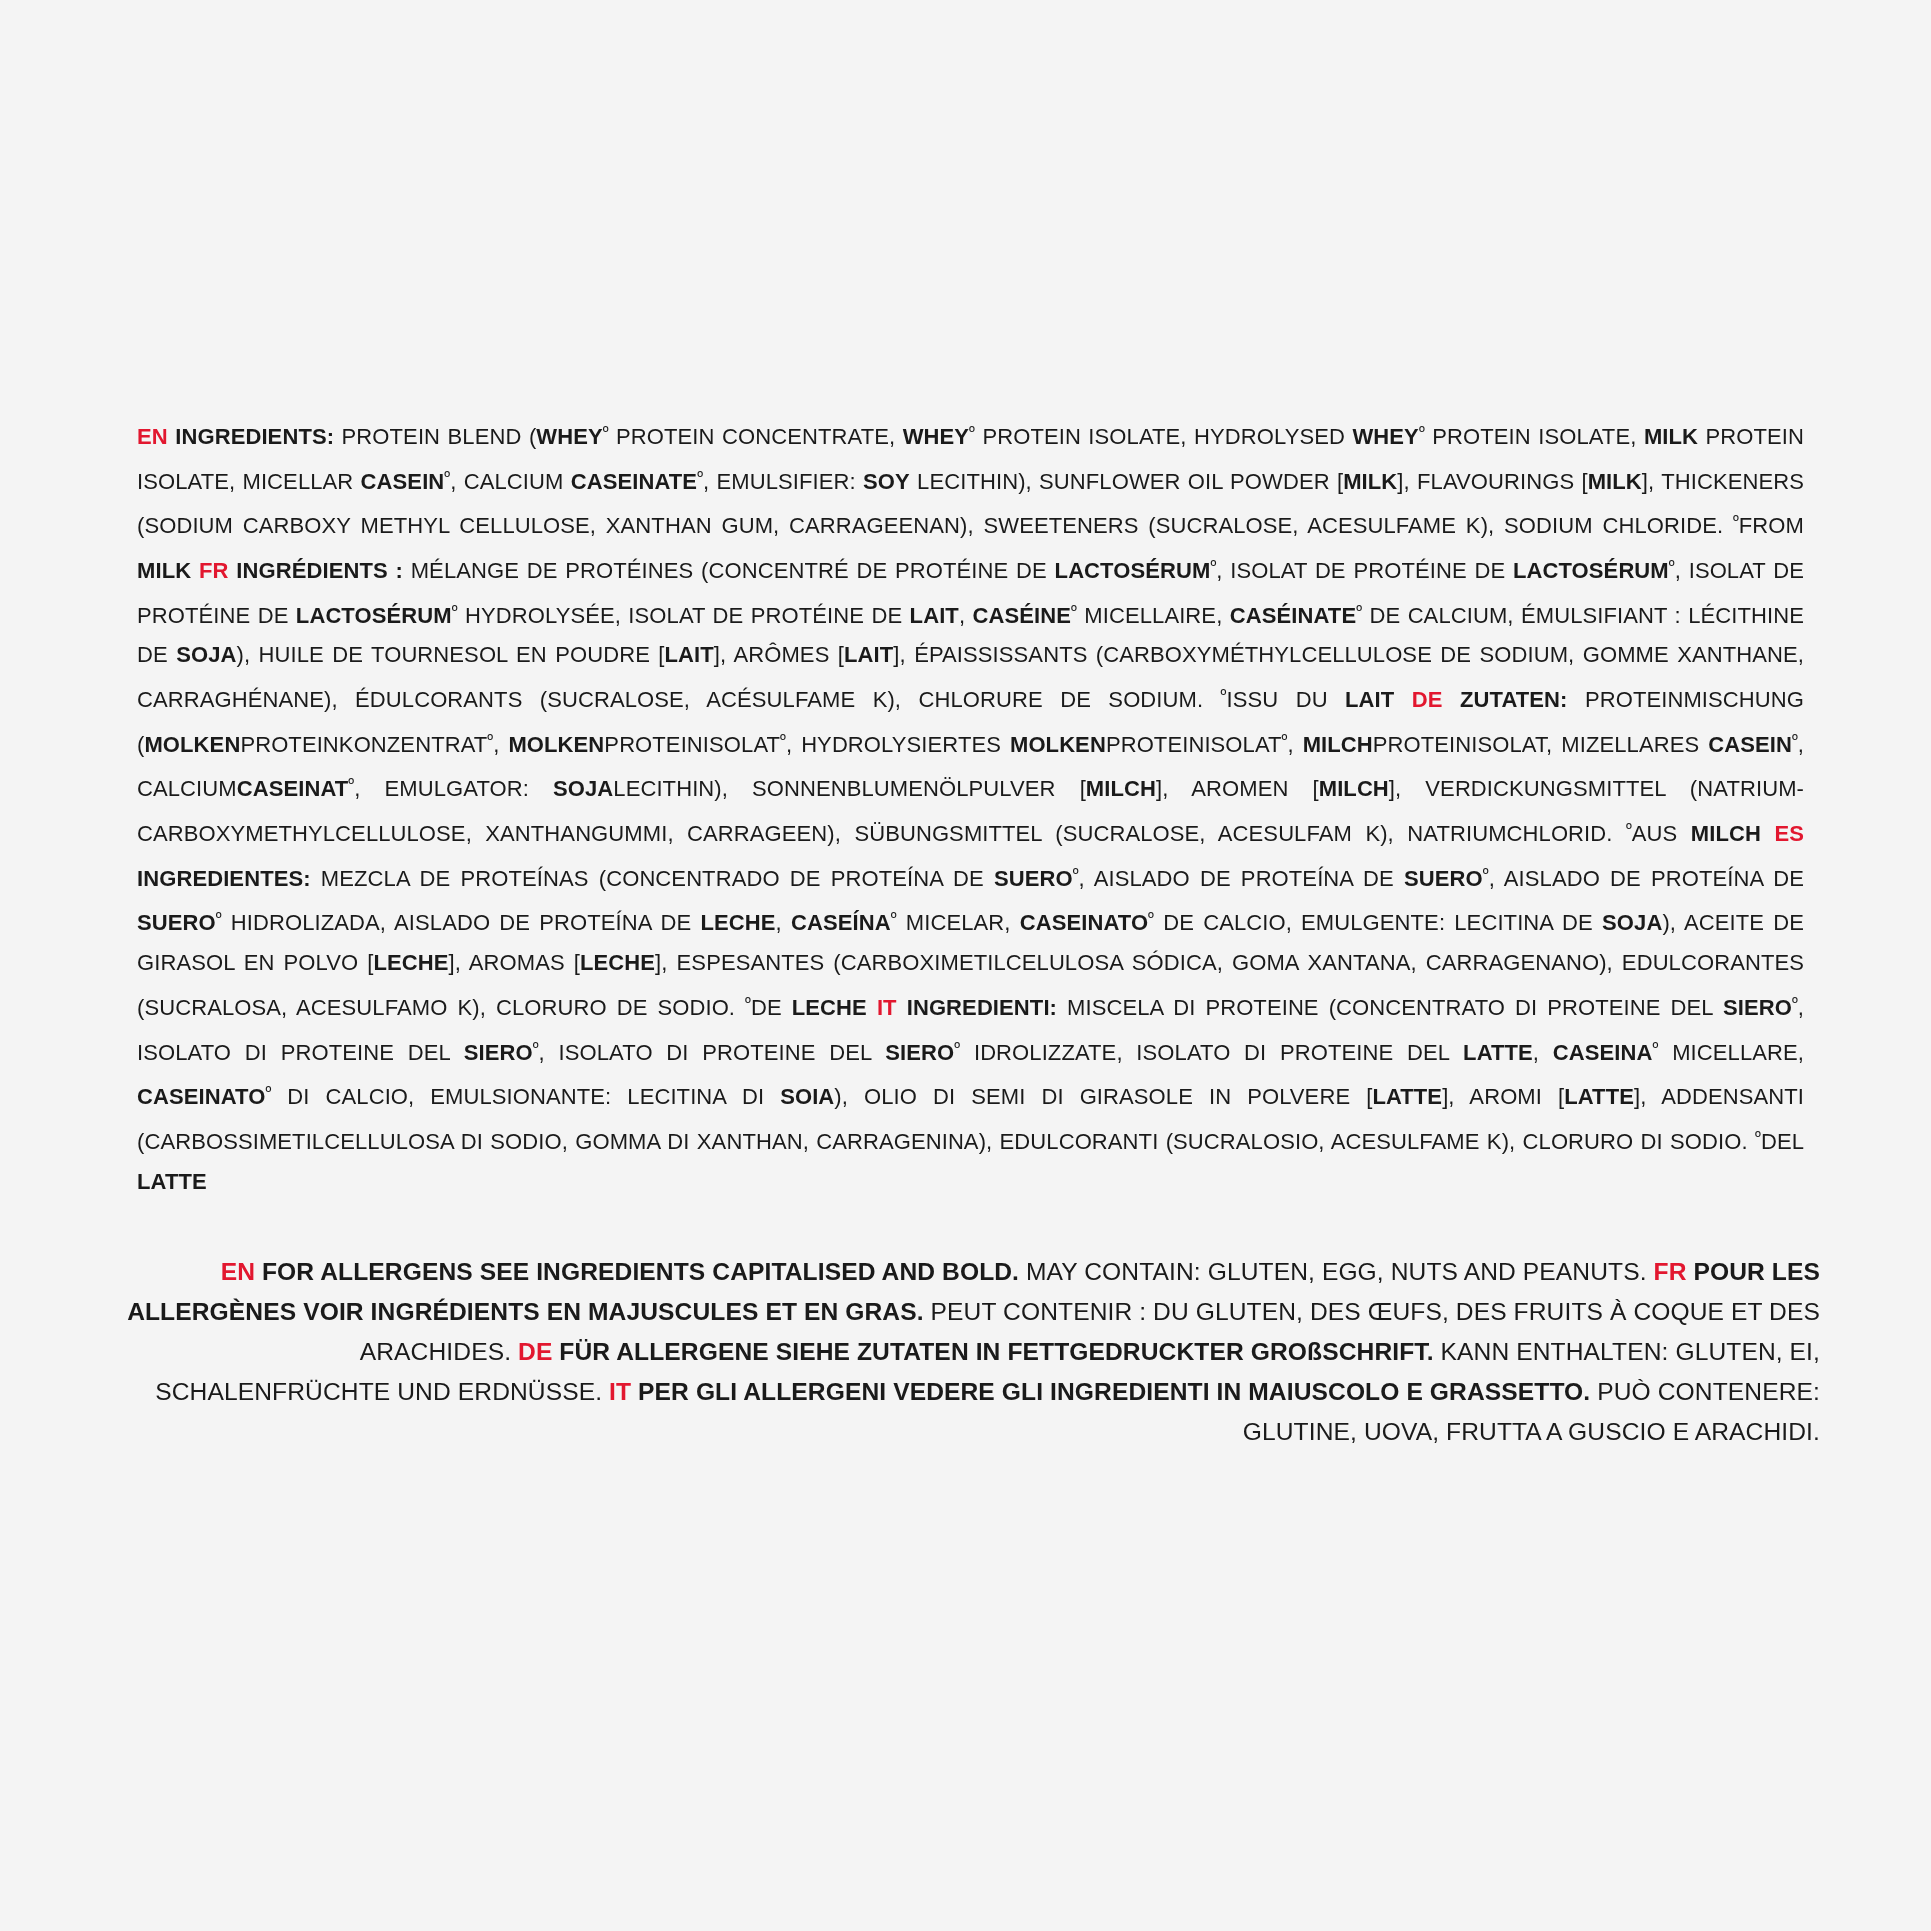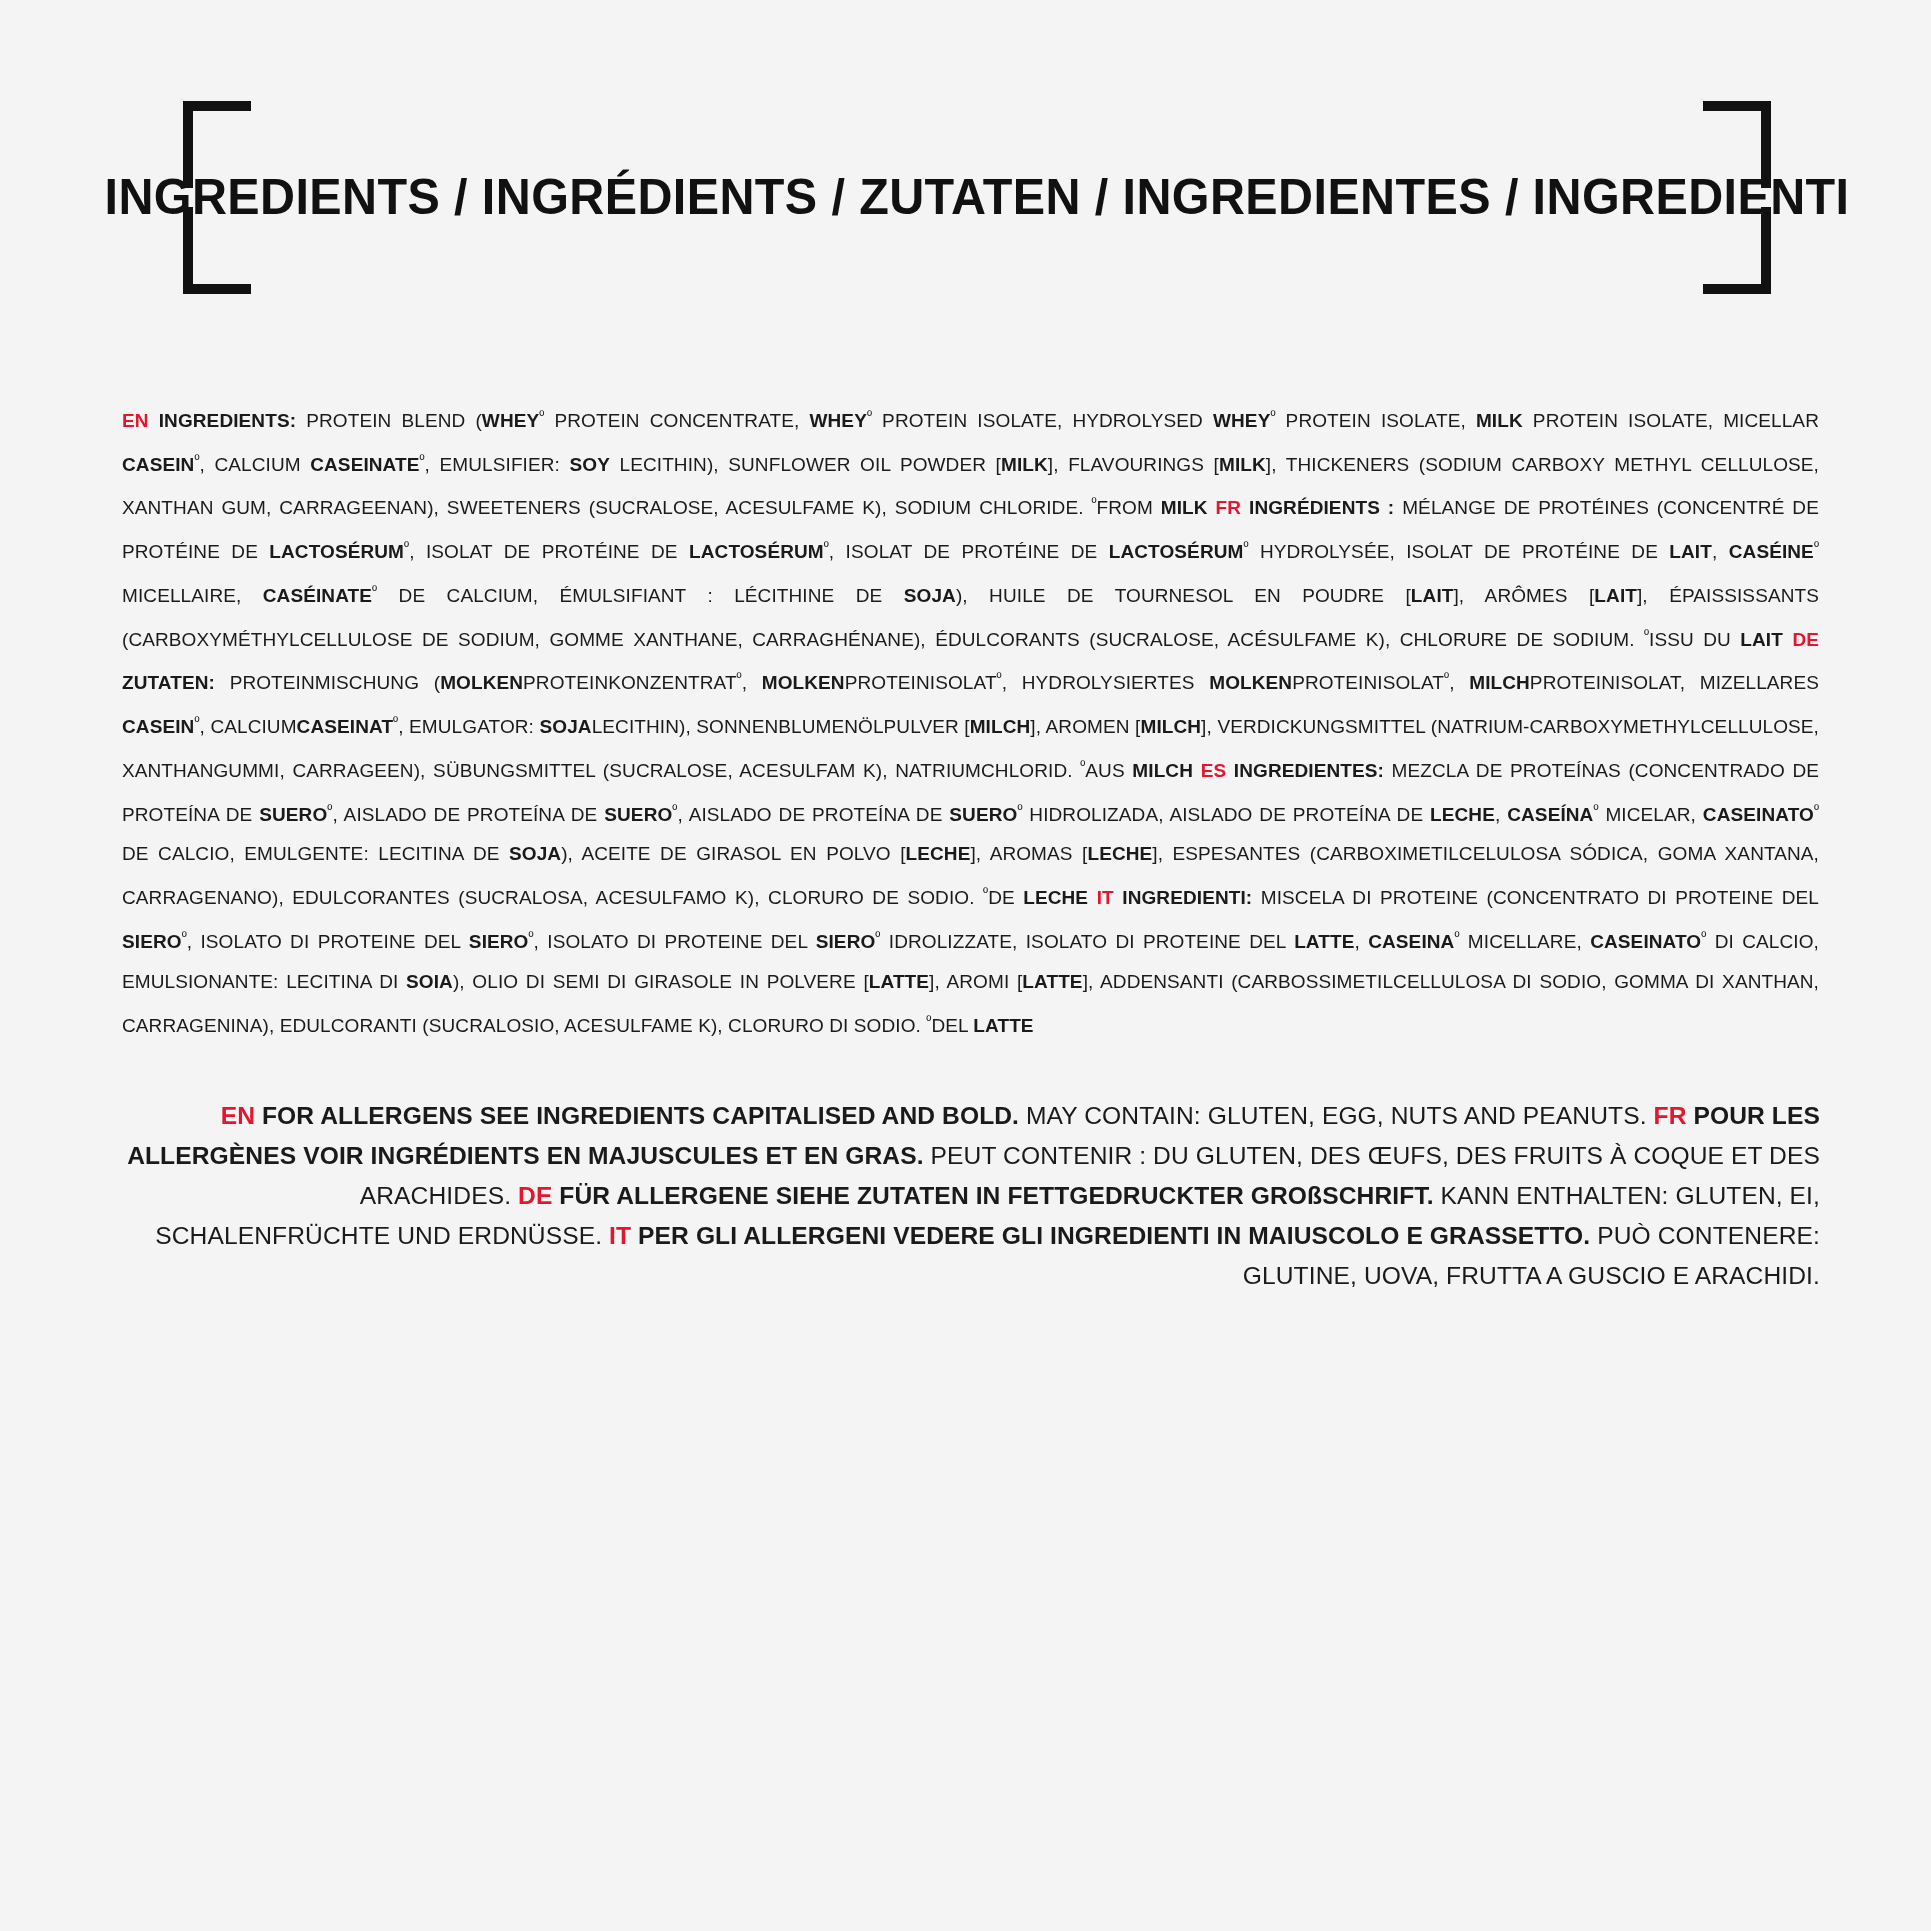--- a/index.html
+++ b/index.html
@@ -69,27 +69,27 @@
 
   
   .content {
     position: absolute;
     left: 121px;
     top: 396px;
     width: 1699px;
   }
 
   .ingredients-para {
-    font-size: 19px;
+    font-size: 22px;
     line-height: 40px;
     text-align: justify;
     text-justify: inter-word;
     color: #1a1a1a;
     letter-spacing: 0.1px;
-    margin: 1px;
+    margin: 16px;
   }
 
   .allergen-para {
     margin-top: 50px;
     font-size: 24.6px;
     line-height: 40px;
     text-align: right;
     color: #1a1a1a;
     font-weight: 700;
     letter-spacing: 0.1px;
@@ -102,29 +102,20 @@
   }
   b, .b { font-weight: 700; }
   .sup { font-size: 0.72em; vertical-align: 0.42em; }
   .reg { font-weight: 400; }
 </style>
 </head>
 <body>
 
 <div class="page">
 
-  <div class="header-block">
-    <span class="bracket tl"></span>
-    <span class="bracket tr"></span>
-    <span class="bracket bl"></span>
-    <span class="bracket br"></span>
-    <div class="header-title">
-      <span class="inner">INGREDIENTS / INGRÉDIENTS / ZUTATEN / INGREDIENTES / INGREDIENTI</span>
-    </div>
-  </div>
 
   <div class="content">
 
     <p class="ingredients-para" id="ingredients-paragraph"><span class="lang">EN</span> <b>INGREDIENTS:</b> PROTEIN BLEND (<b>WHEY</b><span class="sup">º</span> PROTEIN CONCENTRATE, <b>WHEY</b><span class="sup">º</span> PROTEIN ISOLATE, HYDROLYSED <b>WHEY</b><span class="sup">º</span> PROTEIN ISOLATE, <b>MILK</b> PROTEIN ISOLATE, MICELLAR <b>CASEIN</b><span class="sup">º</span>, CALCIUM <b>CASEINATE</b><span class="sup">º</span>, EMULSIFIER: <b>SOY</b> LECITHIN), SUNFLOWER OIL POWDER [<b>MILK</b>], FLAVOURINGS [<b>MILK</b>], THICKENERS (SODIUM CARBOXY METHYL CELLULOSE, XANTHAN GUM, CARRAGEENAN), SWEETENERS (SUCRALOSE, ACESULFAME K), SODIUM CHLORIDE. <span class="sup">º</span>FROM <b>MILK</b> <span class="lang">FR</span> <b>INGRÉDIENTS :</b> MÉLANGE DE PROTÉINES (CONCENTRÉ DE PROTÉINE DE <b>LACTOSÉRUM</b><span class="sup">º</span>, ISOLAT DE PROTÉINE DE <b>LACTOSÉRUM</b><span class="sup">º</span>, ISOLAT DE PROTÉINE DE <b>LACTOSÉRUM</b><span class="sup">º</span> HYDROLYSÉE, ISOLAT DE PROTÉINE DE <b>LAIT</b>, <b>CASÉINE</b><span class="sup">º</span> MICELLAIRE, <b>CASÉINATE</b><span class="sup">º</span> DE CALCIUM, ÉMULSIFIANT : LÉCITHINE DE <b>SOJA</b>), HUILE DE TOURNESOL EN POUDRE [<b>LAIT</b>], ARÔMES [<b>LAIT</b>], ÉPAISSISSANTS (CARBOXYMÉTHYLCELLULOSE DE SODIUM, GOMME XANTHANE, CARRAGHÉNANE), ÉDULCORANTS (SUCRALOSE, ACÉSULFAME K), CHLORURE DE SODIUM. <span class="sup">º</span>ISSU DU <b>LAIT</b> <span class="lang">DE</span> <b>ZUTATEN:</b> PROTEINMISCHUNG (<b>MOLKEN</b>PROTEINKONZENTRAT<span class="sup">º</span>, <b>MOLKEN</b>PROTEINISOLAT<span class="sup">º</span>, HYDROLYSIERTES <b>MOLKEN</b>PROTEINISOLAT<span class="sup">º</span>, <b>MILCH</b>PROTEINISOLAT, MIZELLARES <b>CASEIN</b><span class="sup">º</span>, CALCIUM<b>CASEINAT</b><span class="sup">º</span>, EMULGATOR: <b>SOJA</b>LECITHIN), SONNENBLUMENÖLPULVER [<b>MILCH</b>], AROMEN [<b>MILCH</b>], VERDICKUNGSMITTEL (NATRIUM-CARBOXYMETHYLCELLULOSE, XANTHANGUMMI, CARRAGEEN), SÜBUNGSMITTEL (SUCRALOSE, ACESULFAM K), NATRIUMCHLORID. <span class="sup">º</span>AUS <b>MILCH</b> <span class="lang">ES</span> <b>INGREDIENTES:</b> MEZCLA DE PROTEÍNAS (CONCENTRADO DE PROTEÍNA DE <b>SUERO</b><span class="sup">º</span>, AISLADO DE PROTEÍNA DE <b>SUERO</b><span class="sup">º</span>, AISLADO DE PROTEÍNA DE <b>SUERO</b><span class="sup">º</span> HIDROLIZADA, AISLADO DE PROTEÍNA DE <b>LECHE</b>, <b>CASEÍNA</b><span class="sup">º</span> MICELAR, <b>CASEINATO</b><span class="sup">º</span> DE CALCIO, EMULGENTE: LECITINA DE <b>SOJA</b>), ACEITE DE GIRASOL EN POLVO [<b>LECHE</b>], AROMAS [<b>LECHE</b>], ESPESANTES (CARBOXIMETILCELULOSA SÓDICA, GOMA XANTANA, CARRAGENANO), EDULCORANTES (SUCRALOSA, ACESULFAMO K), CLORURO DE SODIO. <span class="sup">º</span>DE <b>LECHE</b> <span class="lang">IT</span> <b>INGREDIENTI:</b> MISCELA DI PROTEINE (CONCENTRATO DI PROTEINE DEL <b>SIERO</b><span class="sup">º</span>, ISOLATO DI PROTEINE DEL <b>SIERO</b><span class="sup">º</span>, ISOLATO DI PROTEINE DEL <b>SIERO</b><span class="sup">º</span> IDROLIZZATE, ISOLATO DI PROTEINE DEL <b>LATTE</b>, <b>CASEINA</b><span class="sup">º</span> MICELLARE, <b>CASEINATO</b><span class="sup">º</span> DI CALCIO, EMULSIONANTE: LECITINA DI <b>SOIA</b>), OLIO DI SEMI DI GIRASOLE IN POLVERE [<b>LATTE</b>], AROMI [<b>LATTE</b>], ADDENSANTI (CARBOSSIMETILCELLULOSA DI SODIO, GOMMA DI XANTHAN, CARRAGENINA), EDULCORANTI (SUCRALOSIO, ACESULFAME K), CLORURO DI SODIO. <span class="sup">º</span>DEL <b>LATTE</b></p>
 
     <p class="allergen-para" id="allergens-paragraph"><span class="lang">EN</span> <b>FOR ALLERGENS SEE INGREDIENTS CAPITALISED AND BOLD.</b> <span class="reg">MAY CONTAIN: GLUTEN, EGG, NUTS AND PEANUTS.</span> <span class="lang">FR</span> <b>POUR LES ALLERGÈNES VOIR INGRÉDIENTS EN MAJUSCULES ET EN GRAS.</b> <span class="reg">PEUT CONTENIR : DU GLUTEN, DES ŒUFS, DES FRUITS À COQUE ET DES ARACHIDES.</span> <span class="lang">DE</span> <b>FÜR ALLERGENE SIEHE ZUTATEN IN FETTGEDRUCKTER GROßSCHRIFT.</b> <span class="reg">KANN ENTHALTEN: GLUTEN, EI, SCHALENFRÜCHTE UND ERDNÜSSE.</span> <span class="lang">IT</span> <b>PER GLI ALLERGENI VEDERE GLI INGREDIENTI IN MAIUSCOLO E GRASSETTO.</b> <span class="reg">PUÒ CONTENERE: GLUTINE, UOVA, FRUTTA A GUSCIO E ARACHIDI.</span></p>
 
   </div>
 </div>
 

